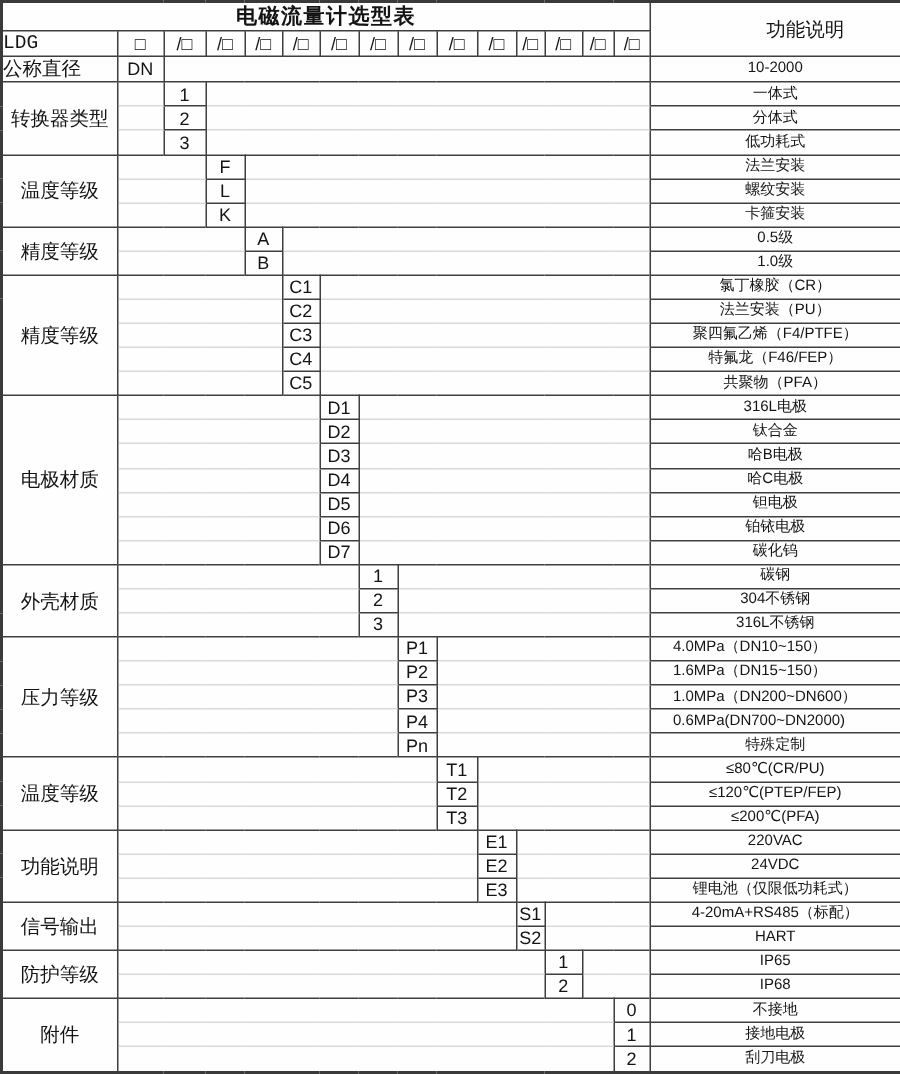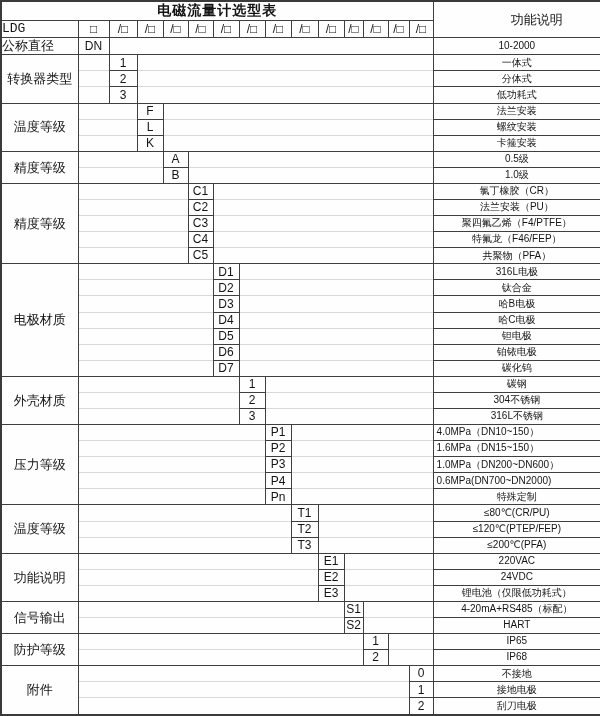--- a/index.html
+++ b/index.html
@@ -18,21 +18,21 @@
     padding:0;font-size:13px;line-height:1.05;
     overflow:hidden;white-space:nowrap;
   }
   td.title{font-weight:bold;font-size:14px;letter-spacing:1px;}
   td.funchdr{font-size:13px;padding-left:40px;}
   td.ldg{text-align:left;font-size:13px;font-family:Liberation Mono, monospace;}
   td.cat{font-size:13px;text-align:center;}
   td.cat.left{text-align:left;padding-left:0;}
   td.code{font-size:12px;}
   td.desc{font-size:10px;}
-  td.desc.left{text-align:left;padding-left:3px;margin-top:20px;}
+  td.desc.left{text-align:left;padding-left:15px;margin-top:20px;}
   td.empty{border-top:1px solid #d9d9d9;border-bottom:none;}
   td.empty.bt{border-top:1px solid #3f3f3f;}
 </style>
 </head>
 <body>
 
 <div id="stage">
   <table id="grid">
     <colgroup>
       <col style="width:77px">

